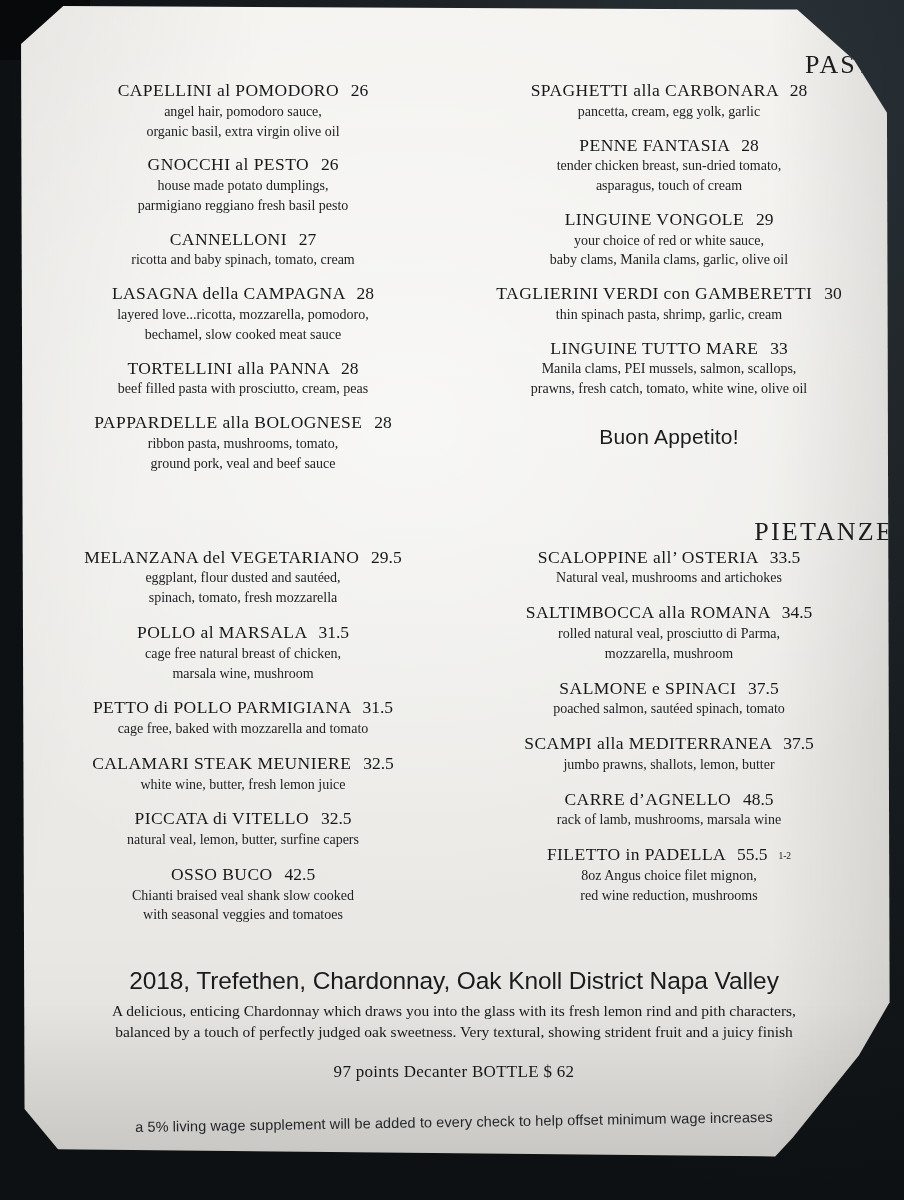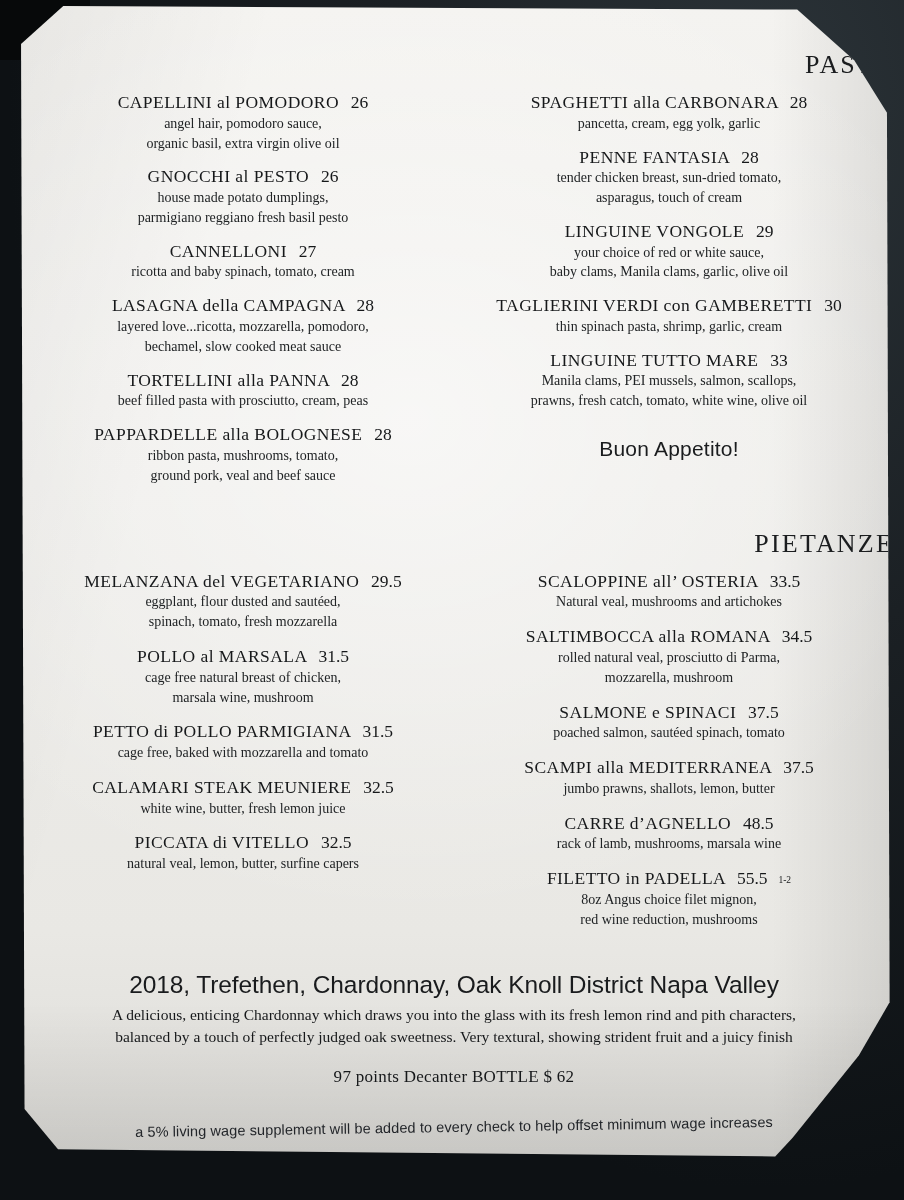--- a/index.html
+++ b/index.html
@@ -71,21 +71,20 @@
     text-align: right;
     letter-spacing: 2.2px;
     font-size: 26px;
     color: #1b1d1f;
   }
   #pasta-title { margin-top: 44px; }
   #pietanze-title { margin-top: 30px; }
 
   .cols {
     display: flex;
-    margin-top: 12px;
   }
   .col {
     width: 50%;
     box-sizing: border-box;
   }
   .col.left { padding: 0 10px 0 28px; }
   .col.right { padding: 0 20px 0 10px; }
 
   .item {
     text-align: center;
@@ -351,20 +350,30 @@
         <div class="item">
           <div class="name">
             <span>PICCATA di VITELLO</span>
             <span class="price">32.5</span>
           </div>
           <div class="desc">
             <div>natural veal, lemon, butter, surfine capers</div>
           </div>
         </div>
 
+        <div class="item">
+          <div class="name">
+            <span>OSSO BUCO</span>
+            <span class="price">42.5</span>
+          </div>
+          <div class="desc">
+            <div>Chianti braised veal shank slow cooked</div>
+            <div>with seasonal veggies and tomatoes</div>
+          </div>
+        </div>
 
       </div>
 
       <div class="col right">
 
         <div class="item">
           <div class="name">
             <span>SCALOPPINE all’ OSTERIA</span>
             <span class="price">33.5</span>
           </div>

